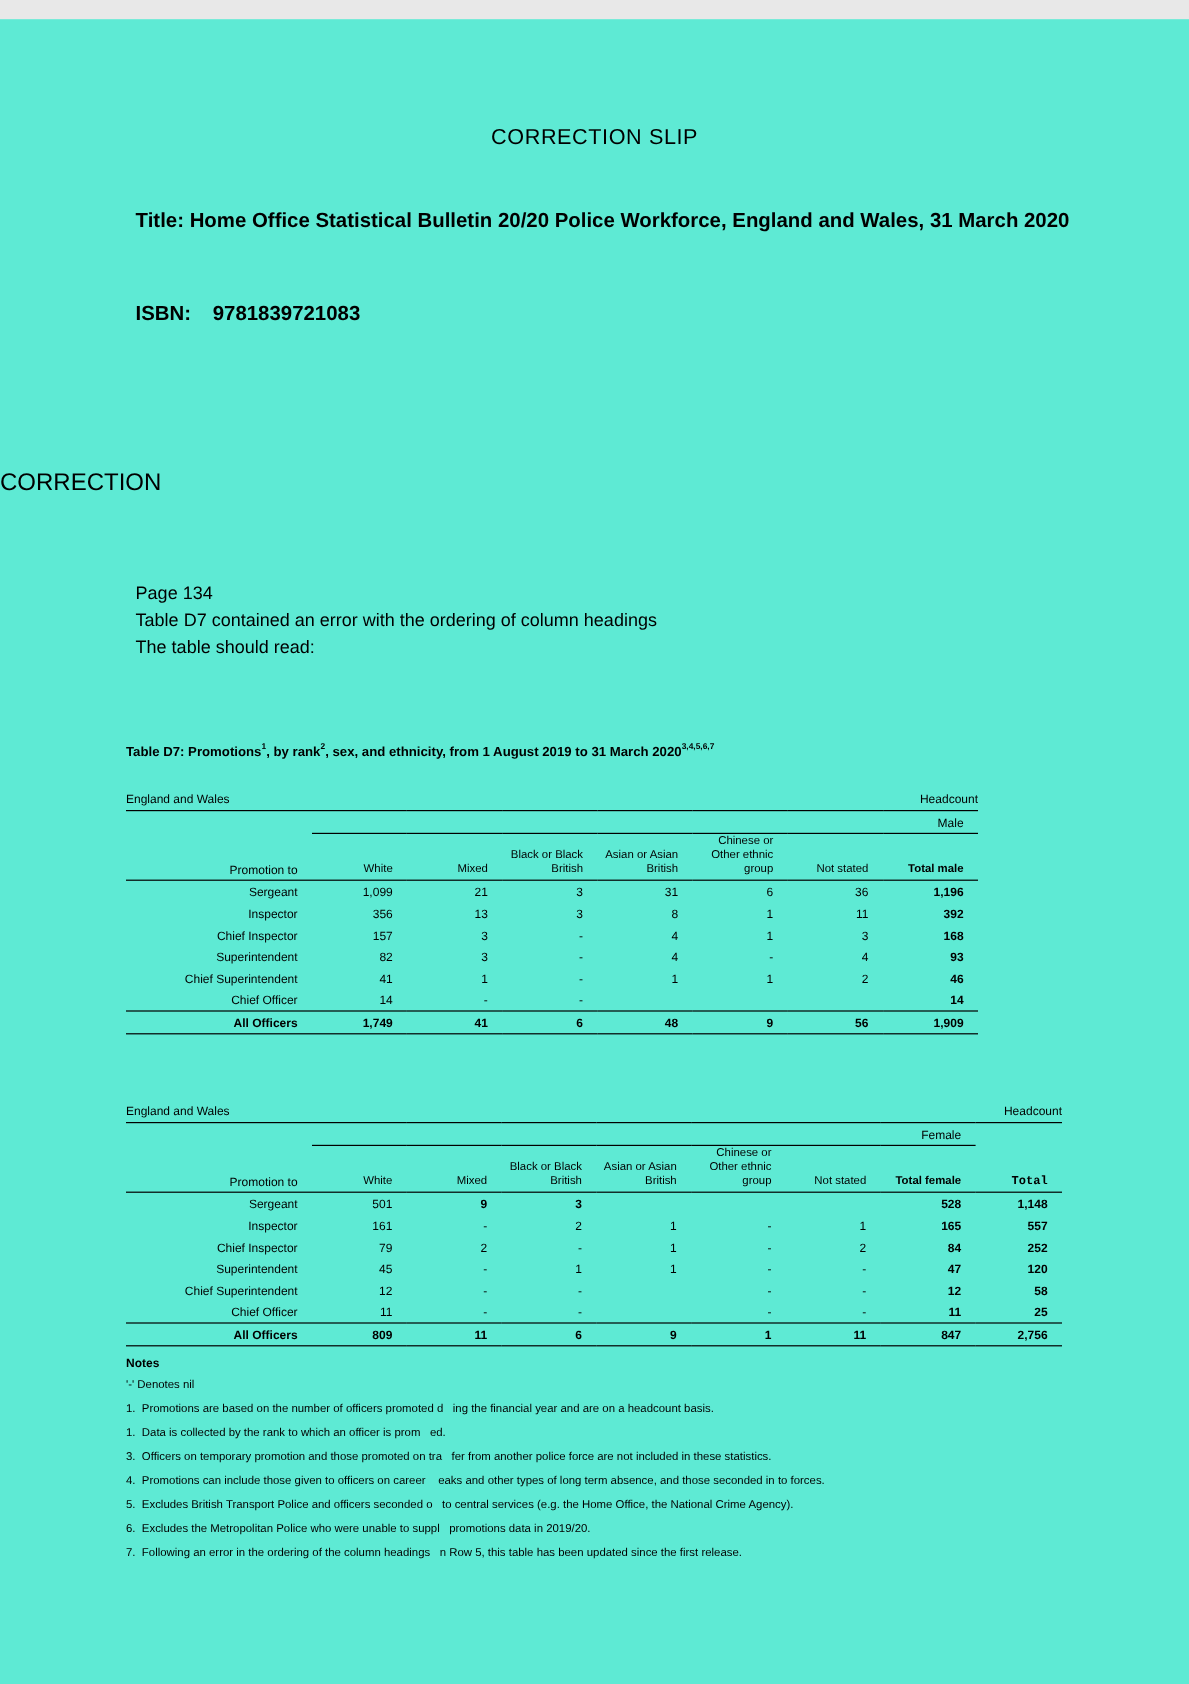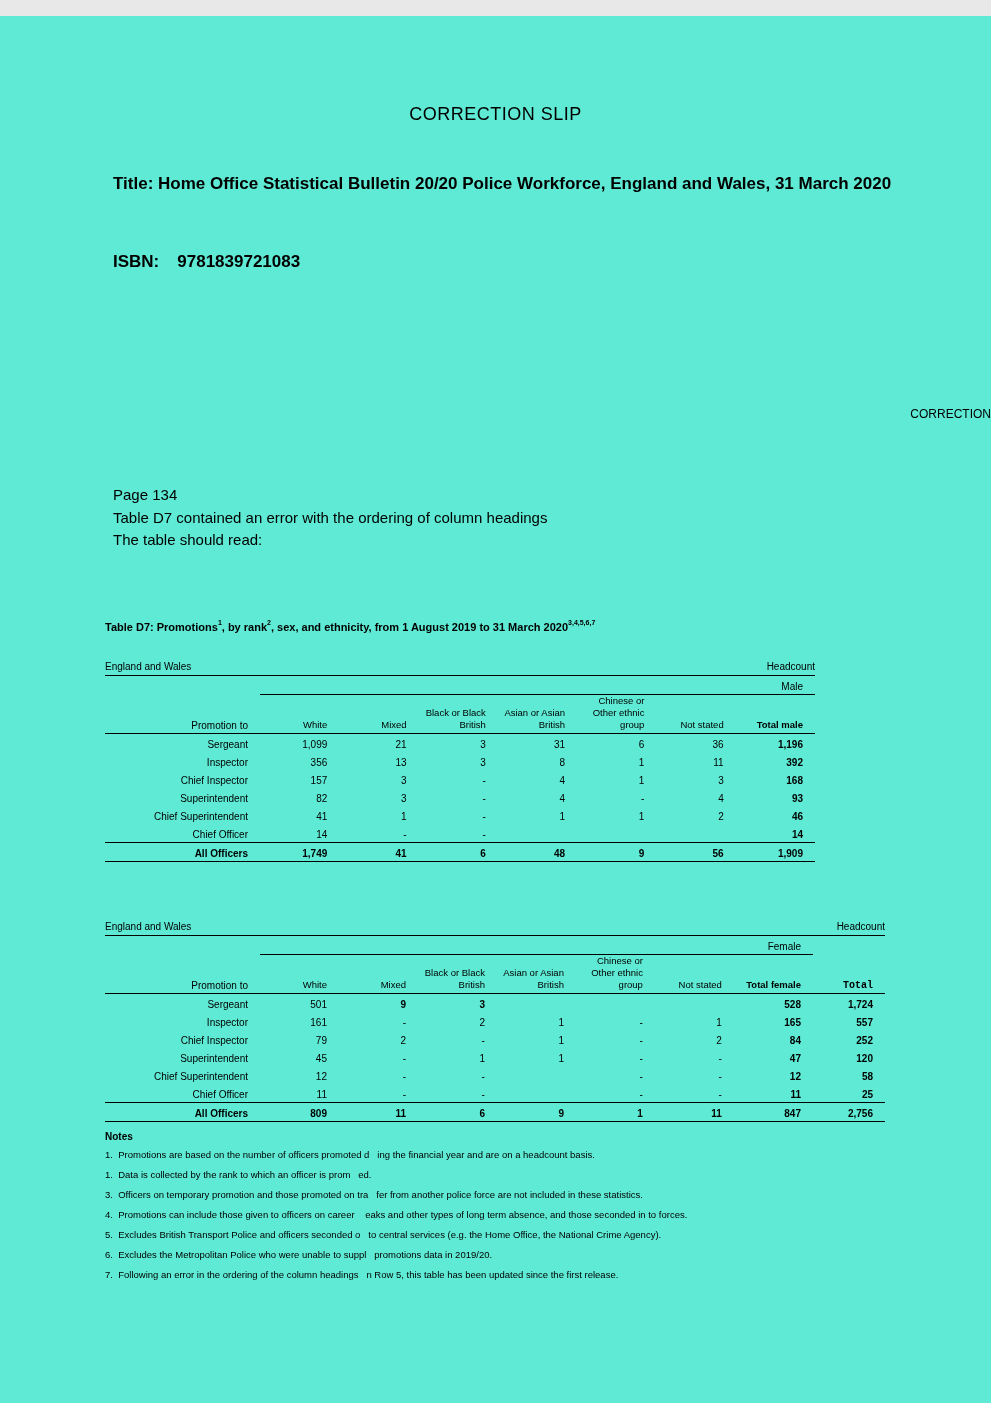--- a/index.html
+++ b/index.html
@@ -16,22 +16,22 @@
   .title-block {
     position:absolute; top:155px; left:113px; width:782px;
     font-weight:bold; font-size:17px; line-height:1.55;
   }
   .isbn-line {
     position:absolute; top:236px; left:113px;
     font-weight:bold; font-size:17px;
   }
   .isbn-line .isbn-val { margin-left:18px; }
   .correction-heading {
-    position:absolute; top:391px; left:0; width:100%;
-    text-align:right; font-size:12px;
+    position:absolute; top:375px; left:0; width:100%;
+    text-align:left; font-size:20px;
   }
   .page-block {
     position:absolute; top:468px; left:113px; width:700px;
     font-size:15px; line-height:1.5;
   }
   .table-title {
     position:absolute; top:604px; left:105px;
     font-size:11px; font-weight:bold;
   }
   .table-title sup { font-size:7px; position:relative; top:-1px; }
@@ -248,21 +248,21 @@
       <tbody id="female-body">
           <tr>
             <td class="rowlabel">Sergeant</td>
             <td>501</td>
             <td class="b">9</td>
             <td class="b">3</td>
             <td></td>
             <td></td>
             <td></td>
             <td class="b">528</td>
-            <td class="b">1,724</td>
+            <td class="b">1,148</td>
           </tr>
           <tr>
             <td class="rowlabel">Inspector</td>
             <td>161</td>
             <td>-</td>
             <td>2</td>
             <td>1</td>
             <td>-</td>
             <td>1</td>
             <td class="b">165</td>
@@ -324,20 +324,21 @@
             <td>11</td>
             <td class="b">847</td>
             <td class="b">2,756</td>
           </tr>
         </tfoot>
     </table>
   </div>
 
   <div class="notes">
     <div class="notes-h">Notes</div>
+    <div class="note-nil">'-' Denotes nil</div>
     <div class="note-item">1.  Promotions are based on the number of officers promoted d   ing the financial year and are on a headcount basis.</div>
     <div class="note-item">1.  Data is collected by the rank to which an officer is prom   ed.</div>
     <div class="note-item">3.  Officers on temporary promotion and those promoted on tra   fer from another police force are not included in these statistics.</div>
     <div class="note-item">4.  Promotions can include those given to officers on career    eaks and other types of long term absence, and those seconded in to forces.</div>
     <div class="note-item">5.  Excludes British Transport Police and officers seconded o   to central services (e.g. the Home Office, the National Crime Agency).</div>
     <div class="note-item">6.  Excludes the Metropolitan Police who were unable to suppl   promotions data in 2019/20.</div>
     <div class="note-item">7.  Following an error in the ordering of the column headings   n Row 5, this table has been updated since the first release.</div>
   </div>
 
 </div>

